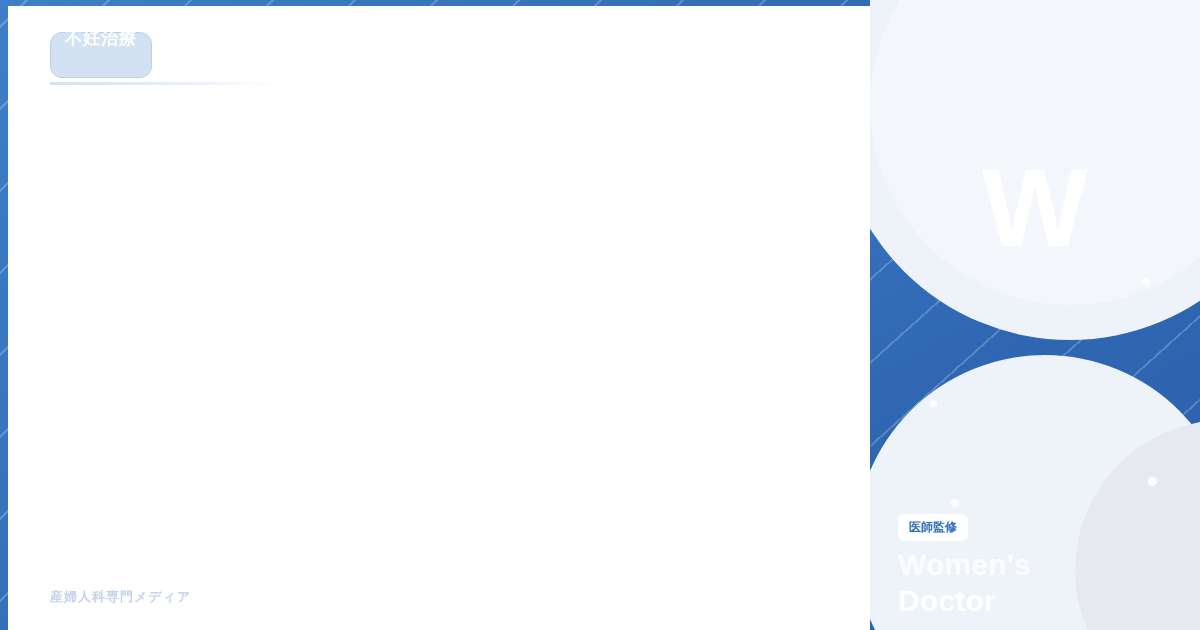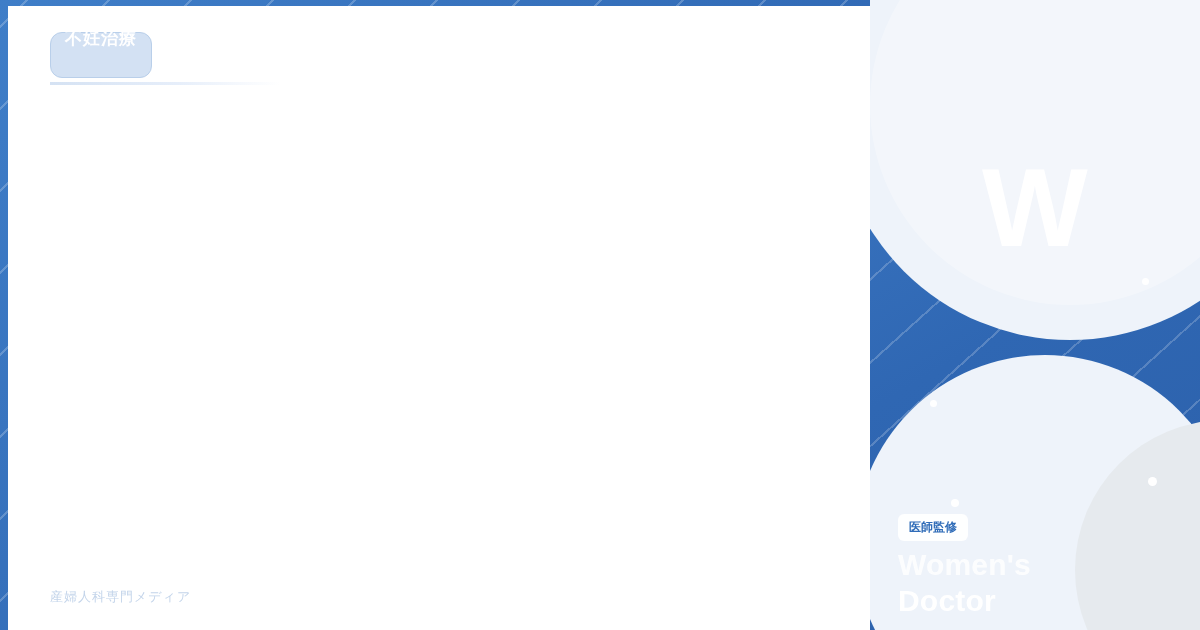--- a/index.html
+++ b/index.html
@@ -194,21 +194,21 @@
     letter-spacing: 0.2px;
   }
 
   .site-footer {
     position: absolute;
     left: 42px;
     bottom: 24px;
     font-size: 13px;
     letter-spacing: 1px;
     color: #c3d4ea;
-    font-weight: 400;
+    font-weight: 700;
   }
 </style>
 </head>
 <body>
 
 <div class="og-canvas">
 
   <div class="bg-blue">
     <div class="bg-stripes"></div>
   </div>

